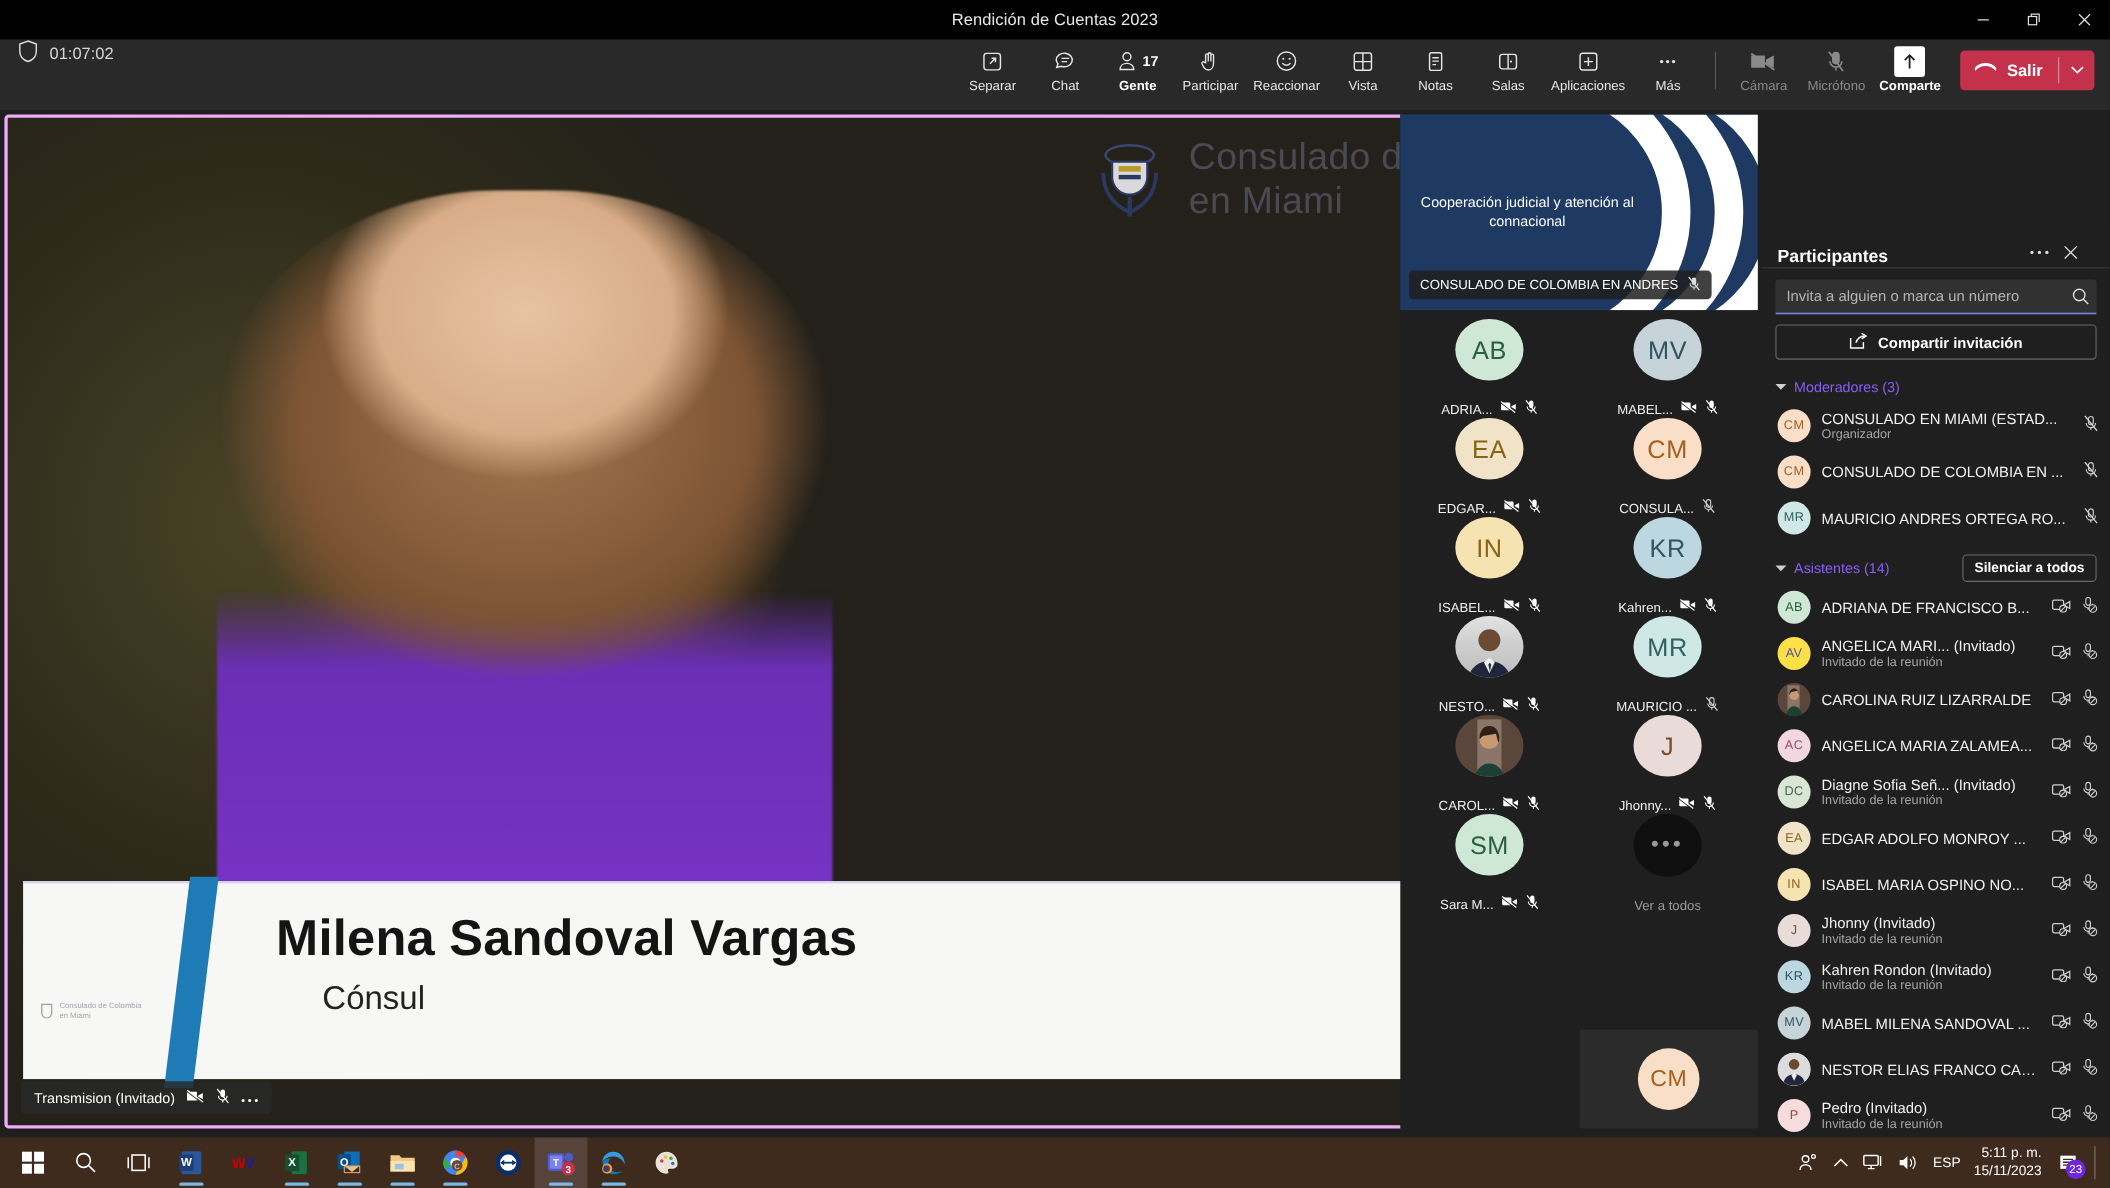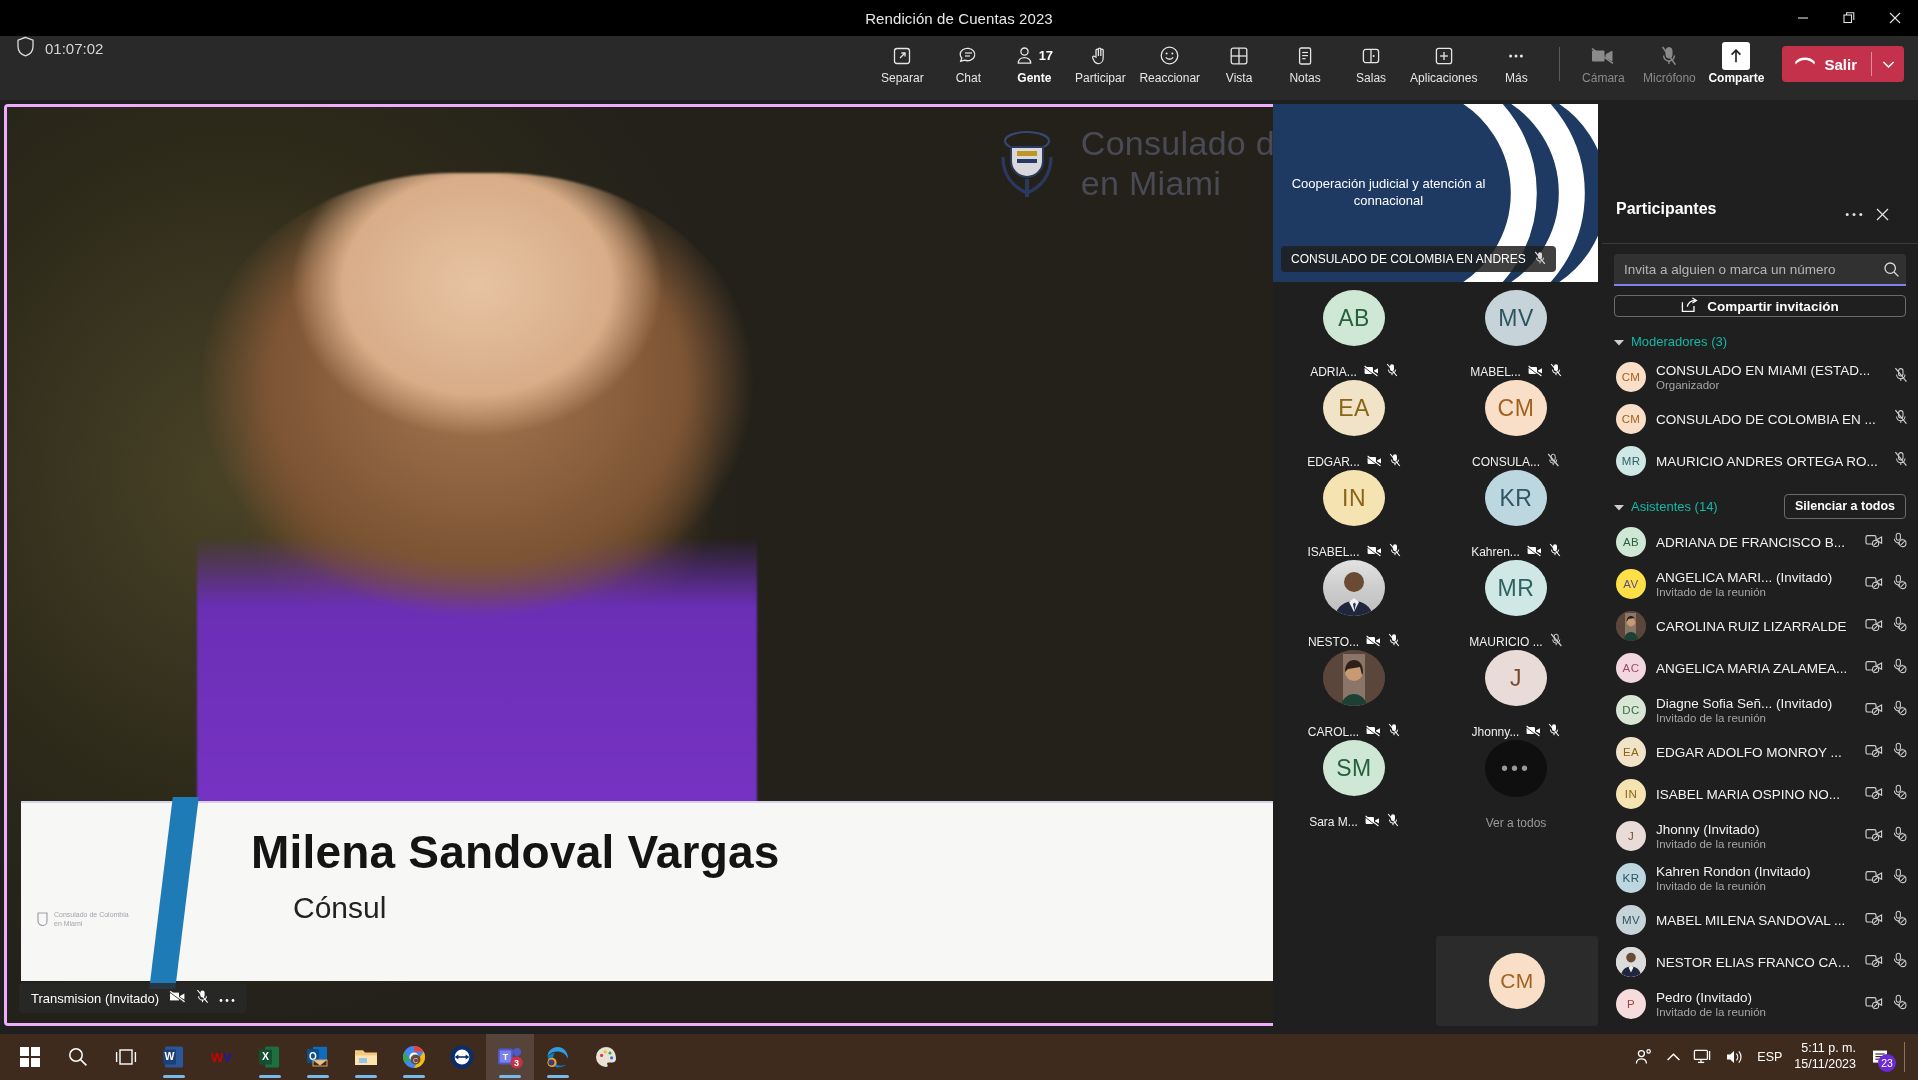--- a/index.html
+++ b/index.html
@@ -129,46 +129,46 @@
     display: flex; align-items: center; justify-content: center; border-radius: 3px;
   }
   .selfview .tile-av { width: 56px; height: 56px; font-size: 21px; }
 
   
   .panel {
     position: absolute; left: 1602px; top: 100px; width: 316px; height: 934px;
     background: #1f1f1f; display: flex; flex-direction: column;
   }
   .panel-head {
-    height: 44px; display: flex; align-items: flex-start; padding: 0 22px 0 14px;
+    height: 44px; display: flex; align-items: flex-end; padding: 0 22px 0 14px;
     border-bottom: 1px solid #3a3a3a;
   }
   .panel-title { font-size: 16px; font-weight: bold; flex: 1; }
   .panel-ic { width: 28px; height: 28px; display: flex; align-items: center; justify-content: center; color: #e0e0e0; border-radius: 3px; }
   .panel-body { flex: 1; overflow: hidden; padding: 0 0 0 0; position: relative; }
   .search-wrap { padding: 10px 12px 0 12px; }
   .search {
     position: relative; height: 32px; background: #313131; border-bottom: 2px solid #7b83eb;
     display: flex; align-items: center; border-radius: 3px 3px 0 0;
   }
   .search input {
     flex: 1; background: transparent; border: 0; outline: 0; color: #e9e9e9;
     font-size: 13.5px; font-family: "Liberation Sans", sans-serif; padding: 0 8px 0 10px;
   }
   .search input::placeholder { color: #b5b5b5; }
   .search-ic { width: 30px; display: flex; align-items: center; justify-content: center; }
   .invite-btn {
-    margin: 9px 12px 0 12px; height: 22px; border: 1px solid #6a6a6a; border-radius: 4px;
+    margin: 9px 12px 0 12px; height: 32px; border: 1px solid #6a6a6a; border-radius: 4px;
     display: flex; align-items: center; justify-content: center; gap: 9px;
     font-size: 13.5px; font-weight: bold; cursor: pointer;
   }
   .group-head {
     display: flex; align-items: center; gap: 7px; height: 30px; padding: 0 12px; margin-top: 9px;
   }
-  .group-title { font-size: 13px; color: #14b8a6; flex: 1; }
+  .group-title { font-size: 13px; color: #8b5cf6; flex: 1; }
   .mute-all {
     border: 1px solid #6a6a6a; border-radius: 4px; height: 25px; padding: 0 10px;
     font-size: 12.5px; font-weight: bold; color: #fff; display: flex; align-items: center; cursor: pointer;
   }
   .prow { display: flex; align-items: center; height: 42px; padding: 0 10px 0 14px; gap: 10px; }
   .pav {
     width: 30px; height: 30px; border-radius: 50%; flex: 0 0 30px;
     display: flex; align-items: center; justify-content: center; font-size: 11.5px; letter-spacing: .4px;
   }
   .pinfo { flex: 1; min-width: 0; }

